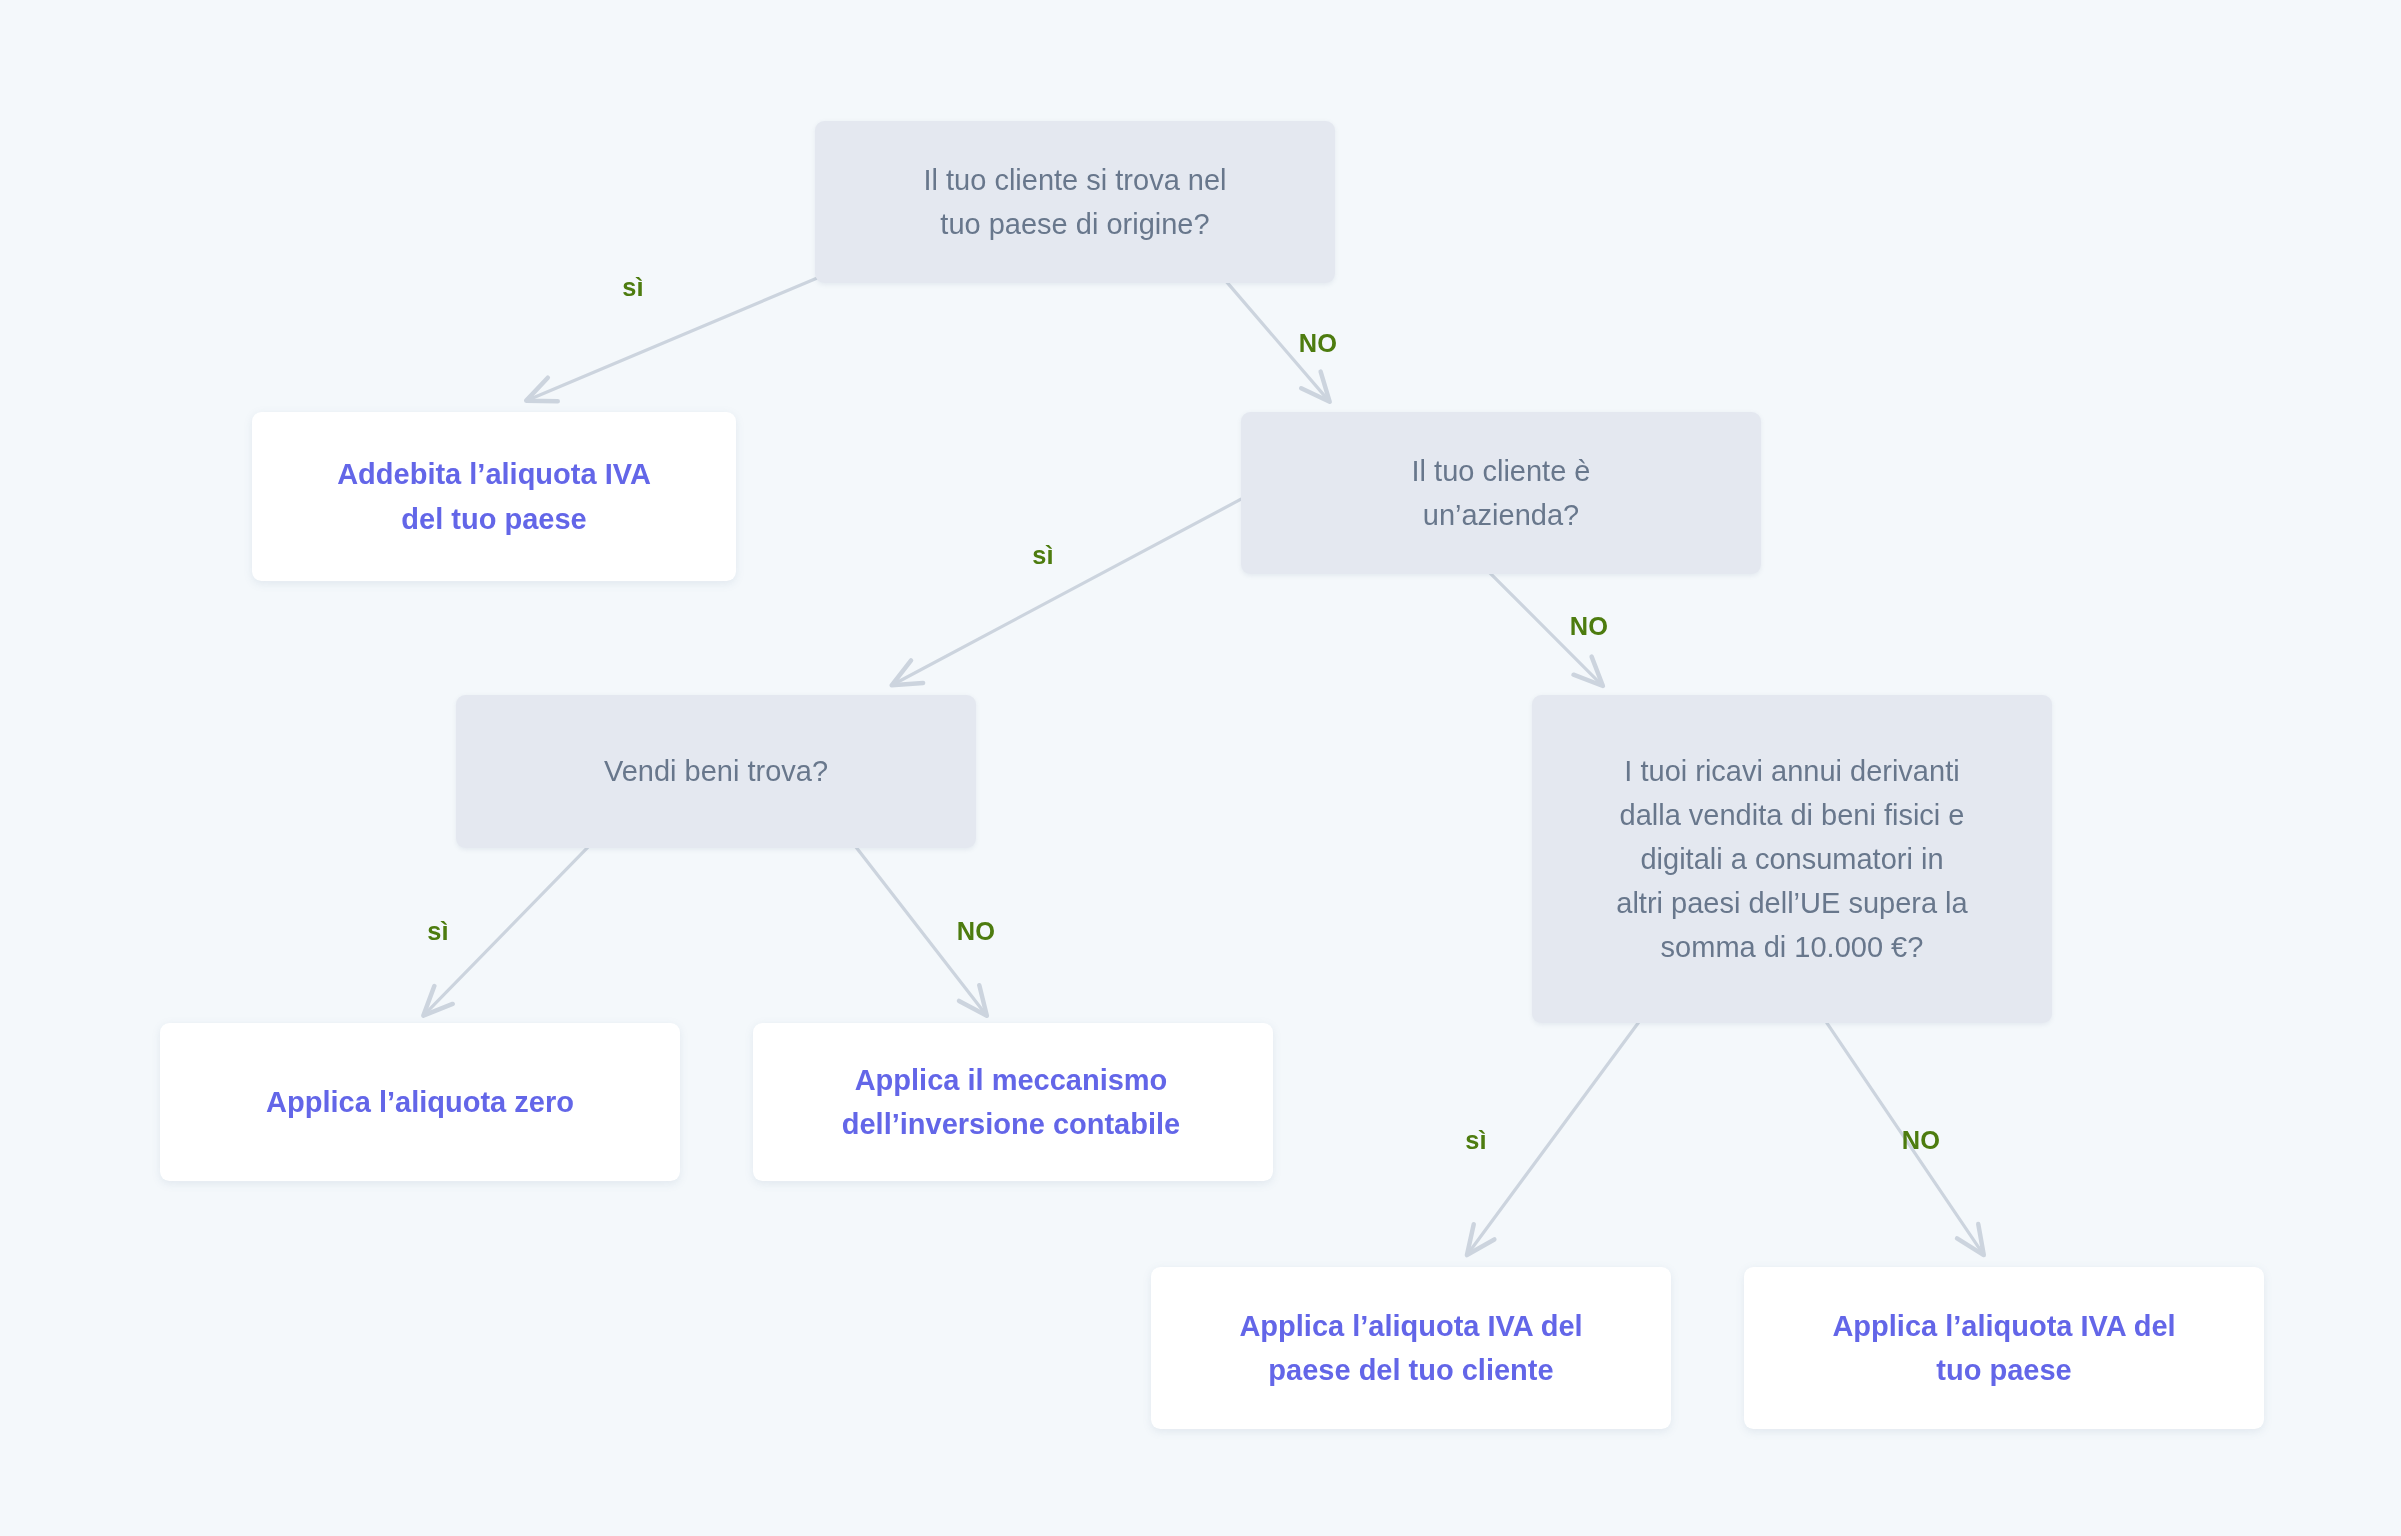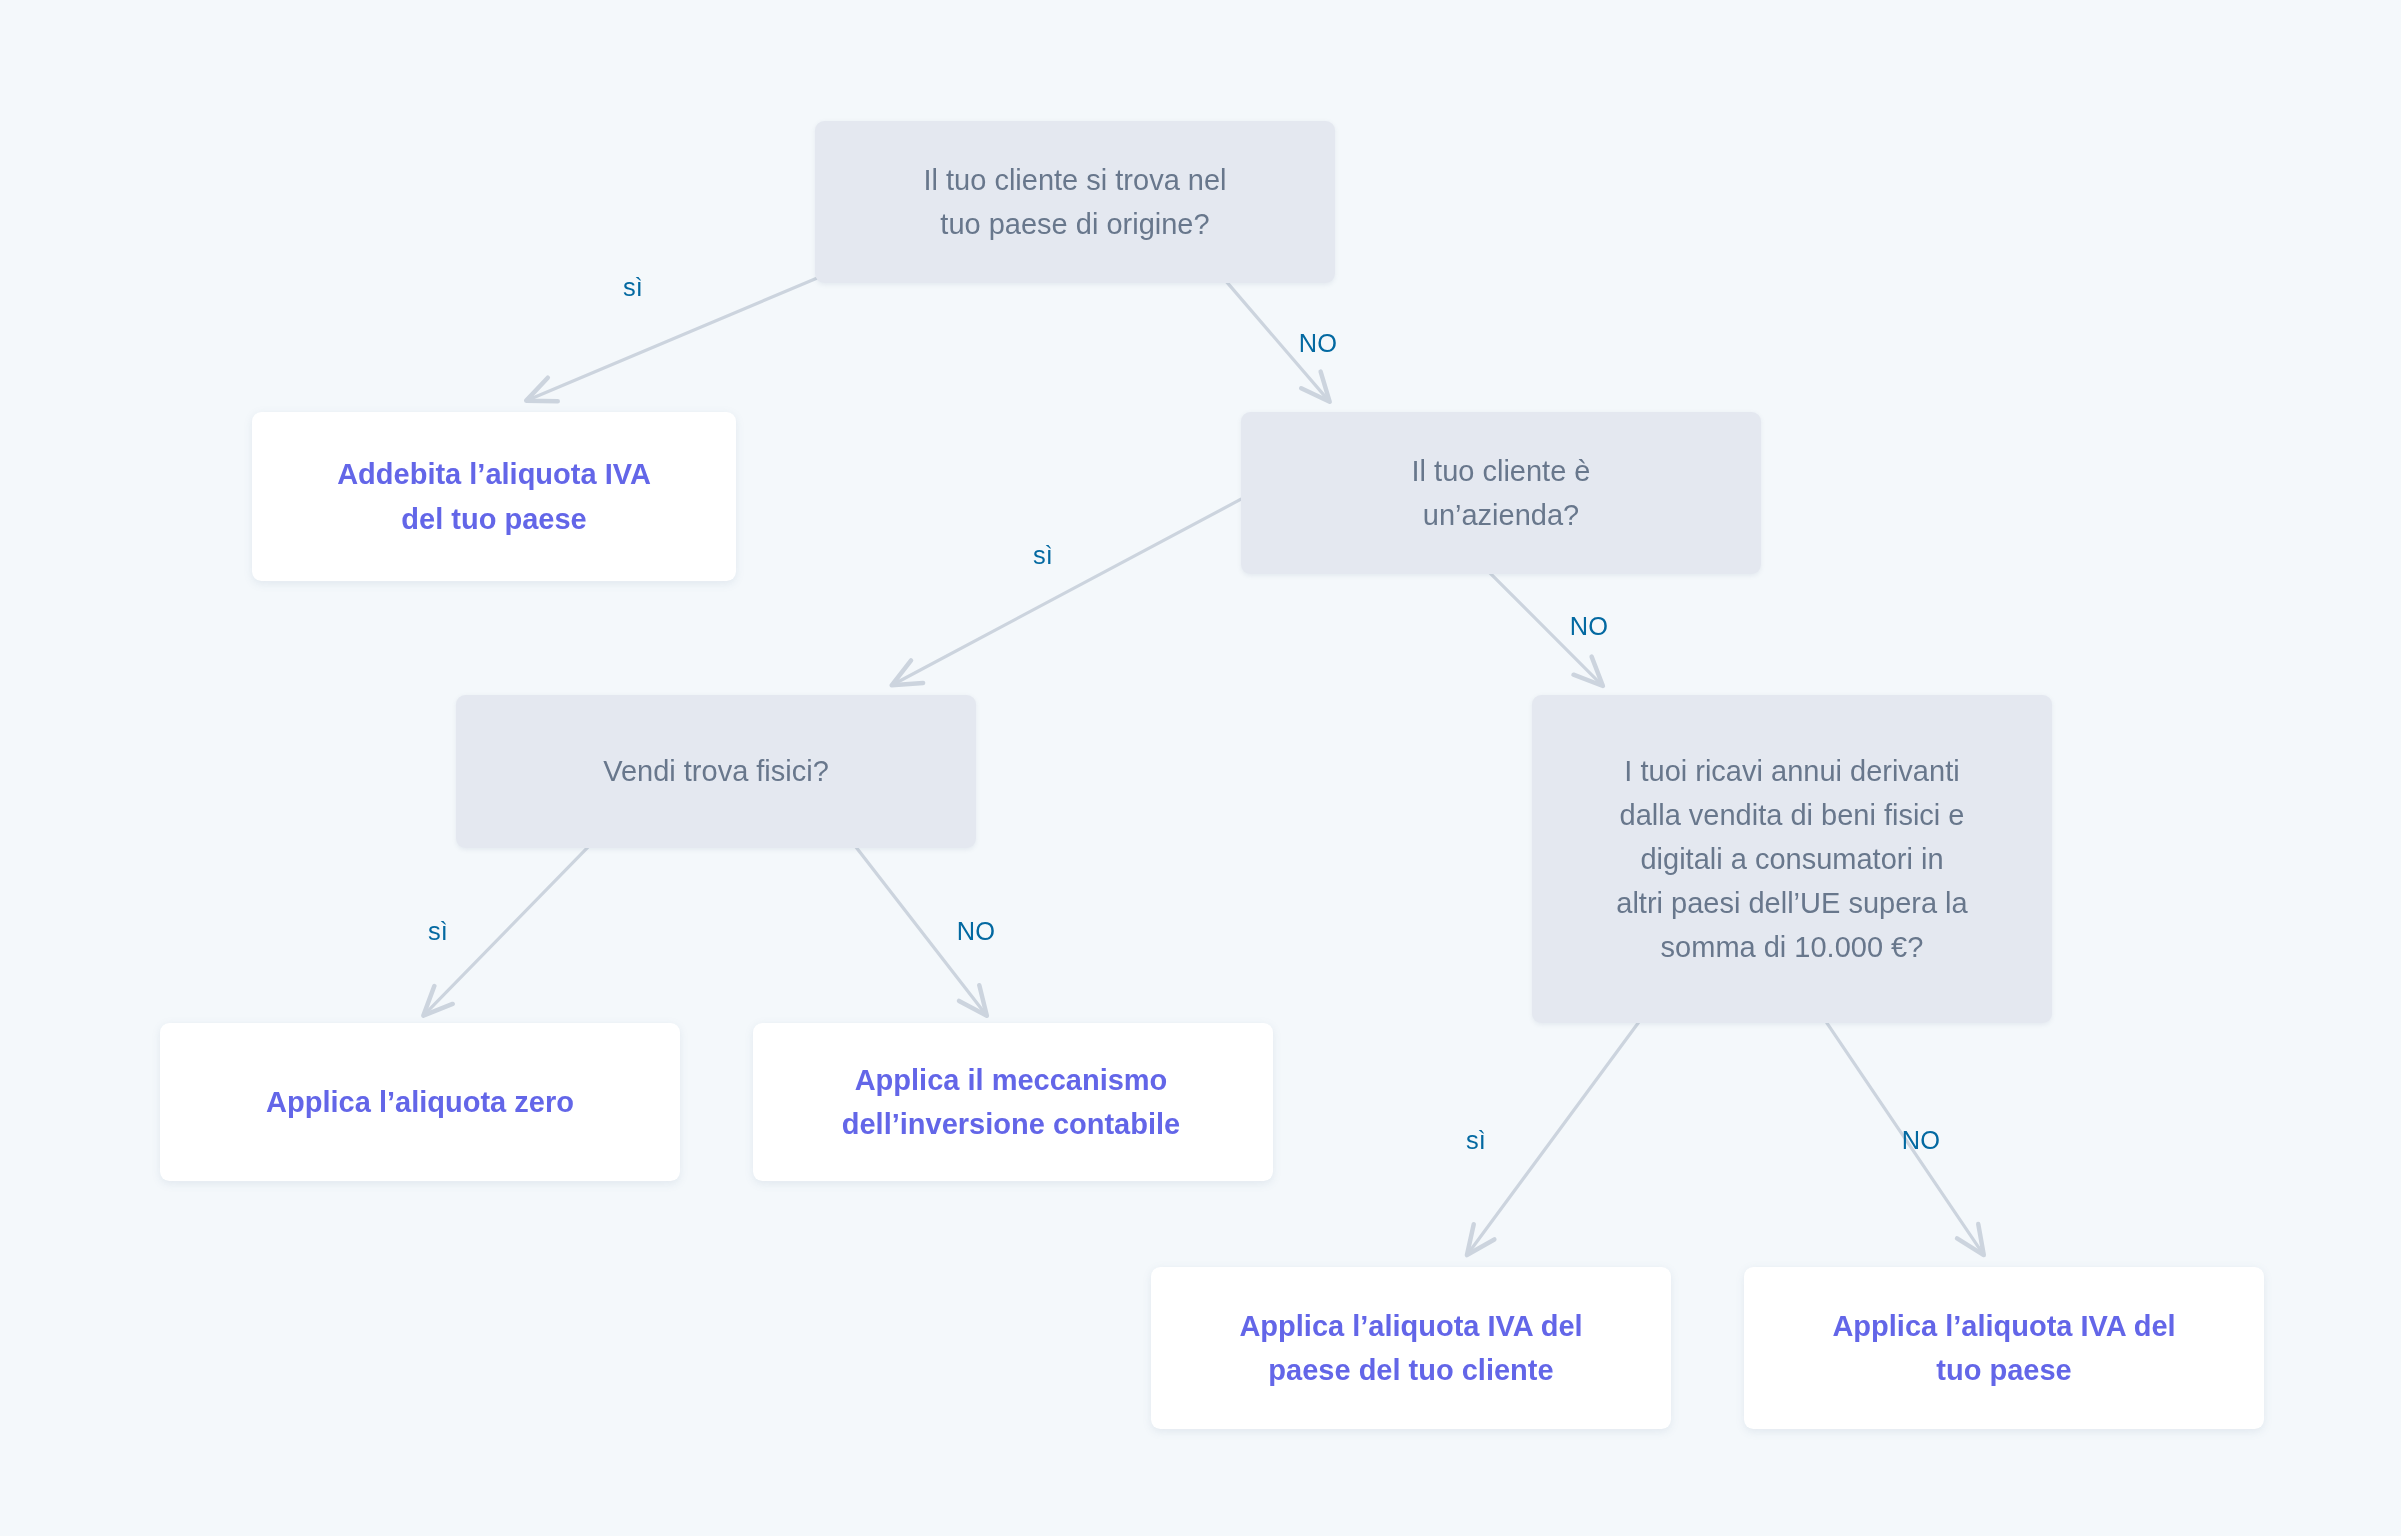--- a/index.html
+++ b/index.html
@@ -59,22 +59,22 @@
   }
 
   .node-inner {
     display: block;
     width: 100%;
     white-space: pre-line;
   }
 
   .edge-label {
     position: absolute;
-    color: #0369a1;
-    font-weight: 400;
+    color: #4d7c0f;
+    font-weight: 700;
     font-size: 25.4px;
     letter-spacing: 0.2px;
     white-space: nowrap;
     transform: translate(-50%, -50%);
   }
 </style>
 </head>
 <body>
 
 <div id="canvas">
@@ -104,21 +104,21 @@
       </div>
       <div class="node node-result" style="left: 252px; top: 412px; width: 484px; height: 169px;">
         <span class="node-inner">Addebita l’aliquota IVA
 del tuo paese</span>
       </div>
       <div class="node node-question" style="left: 1241px; top: 412px; width: 520px; height: 162px;">
         <span class="node-inner">Il tuo cliente è
 un’azienda?</span>
       </div>
       <div class="node node-question" style="left: 456px; top: 695px; width: 520px; height: 153px;">
-        <span class="node-inner">Vendi trova fisici?</span>
+        <span class="node-inner">Vendi beni trova?</span>
       </div>
       <div class="node node-question" style="left: 1532px; top: 695px; width: 520px; height: 328px; justify-content: flex-end;">
         <span class="node-inner">I tuoi ricavi annui derivanti
 dalla vendita di beni fisici e
 digitali a consumatori in
 altri paesi dell’UE supera la
 somma di 10.000 €?</span>
       </div>
       <div class="node node-result" style="left: 160px; top: 1023px; width: 520px; height: 158px;">
         <span class="node-inner">Applica l’aliquota zero</span>

